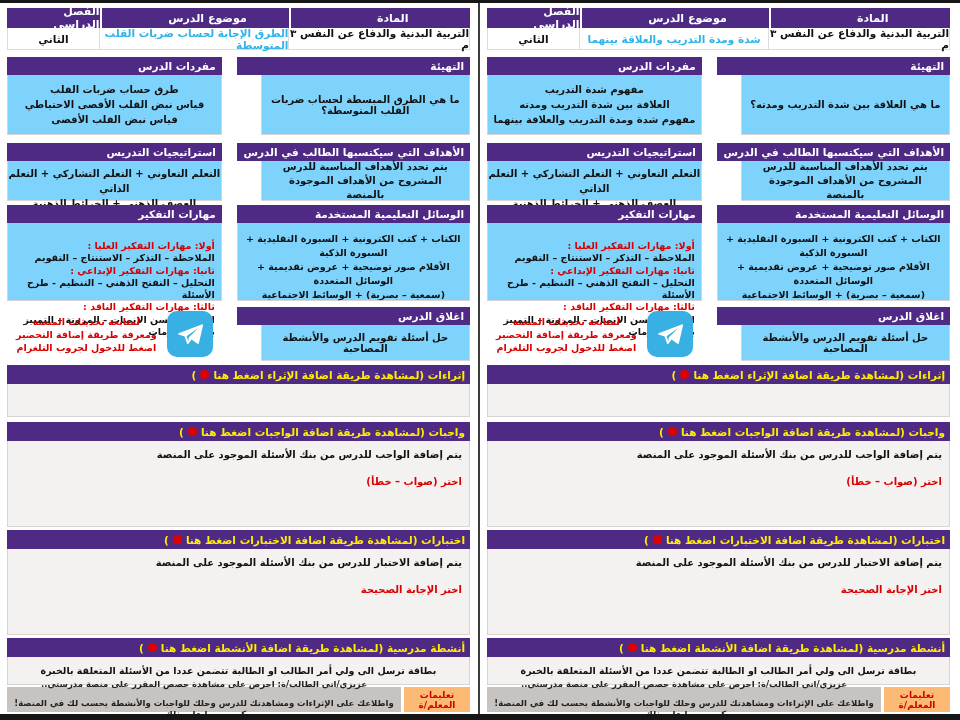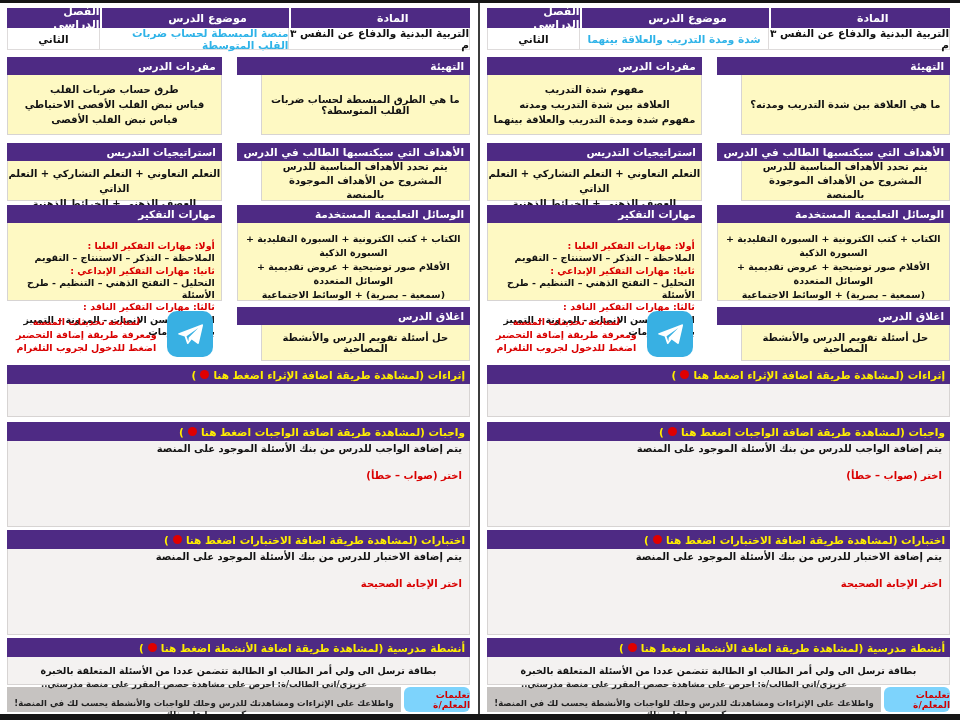--- a/index.html
+++ b/index.html
@@ -25,21 +25,21 @@
   .blue{color:#2fb3e8;}
 
   
   .cols{display:flex;justify-content:space-between;}
   .col-r{width:50.4%;} .col-l{width:46.4%;}
   .mt7{margin-top:7px;} .mt8{margin-top:8px;} .mt6{margin-top:6px;} .mt5{margin-top:5px;}
   .mt4{margin-top:4px;} .mt3{margin-top:3px;}
 
   .sech{height:18px;background:#4e2a84;color:#ffffff;font-size:10.5px;display:flex;align-items:center;
         padding:0 6px;}
-  .secb{background:#fef9c3;border:1px solid #d7d4d3;border-top:none;box-sizing:border-box;color:#111;}
+  .secb{background:#7dd3fc;border:1px solid #d7d4d3;border-top:none;box-sizing:border-box;color:#111;}
   .h60{height:60px;} .h40{height:40px;} .h78{height:78px;} .h36{height:36px;}
   .center{display:flex;align-items:center;justify-content:center;text-align:center;}
   .f10{font-size:10px;margin-left:24px;}
   .pad-obj{padding:0 18px;line-height:14px;}
   .vocab{padding-top:7px;text-align:center;font-size:10px;line-height:15px;}
   .strat{padding-top:5px;text-align:center;font-size:10px;line-height:15px;}
   .media{padding-top:9px;text-align:center;font-size:9.5px;line-height:14px;}
   .think{padding:17px 6px;font-size:9.5px;line-height:12.3px;text-align:right;}
   .think div:nth-child(odd){color:#d90000;}
 
@@ -49,48 +49,48 @@
          justify-content:center;cursor:pointer;}
   .tg-tx{color:#d90000;font-size:9.5px;line-height:13px;text-align:center;cursor:pointer;}
 
   
   .wh{height:19px;background:#4e2a84;color:#ffee00;font-size:10.5px;display:flex;align-items:center;
       padding:0 5px;cursor:pointer;}
   .dot{width:9px;height:9px;border-radius:50%;background:#e00000;margin:0 4px;flex:none;}
   .wb{background:#f4f2f1;border:1px solid #d7d4d3;border-top:none;box-sizing:border-box;color:#111;}
   .h33{height:33px;} .h86{height:86px;}
   .h28{height:28px;display:flex;align-items:center;justify-content:center;font-size:9.5px;text-align:center;}
-  .wb .line{padding:2px 7px 0 0;text-align:right;font-size:10px;}
+  .wb .line{padding:8px 7px 0 0;text-align:right;font-size:10px;}
   .wb .note{margin-top:16px;padding:0 7px 0 0;text-align:right;font-size:10px;color:#d90000;}
 
   
   .strip{margin-top:2px;display:flex;height:25px;gap:3px;}
-  .strip .lab{width:66px;background:#7dd3fc;color:#d00000;font-size:9px;display:flex;align-items:center;
-              justify-content:center;text-align:right;border-radius:6px;}
+  .strip .lab{width:66px;background:#fdba74;color:#d00000;font-size:9px;display:flex;align-items:center;
+              justify-content:center;text-align:center;}
   .strip .txt{flex:1;background:#c6c3c1;font-size:8.5px;line-height:11px;text-align:center;color:#222;
               display:flex;flex-direction:column;justify-content:center;gap:8px;}
 </style>
 </head>
 <body>
 
 <div id="stage">
   <div class="frame-top"></div>
   <div class="frame-bottom"></div>
   <div class="divider"></div>
 
   <section class="panel pos-left">
 
     <div class="head">
       <div class="hc w-subj">المادة</div>
       <div class="hc w-topic">موضوع الدرس</div>
       <div class="hc w-sem">الفصل الدراسي</div>
     </div>
     <div class="head vals">
       <div class="vc w-subj">التربية البدنية والدفاع عن النفس ٣ م</div>
-      <div class="vc w-topic blue">منصة المبسطة لحساب ضربات القلب المتوسطة</div>
+      <div class="vc w-topic blue">الطرق الإجابة لحساب ضربات القلب المتوسطة</div>
       <div class="vc w-sem">الثاني</div>
     </div>
 
     <div class="cols mt7">
       <div class="col-r">
         <div class="sech">التهيئة</div>
         <div class="secb h60 center f10">ما هي الطرق المبسطة لحساب ضربات القلب المتوسطة؟</div>
       </div>
       <div class="col-l">
         <div class="sech">مفردات الدرس</div>

